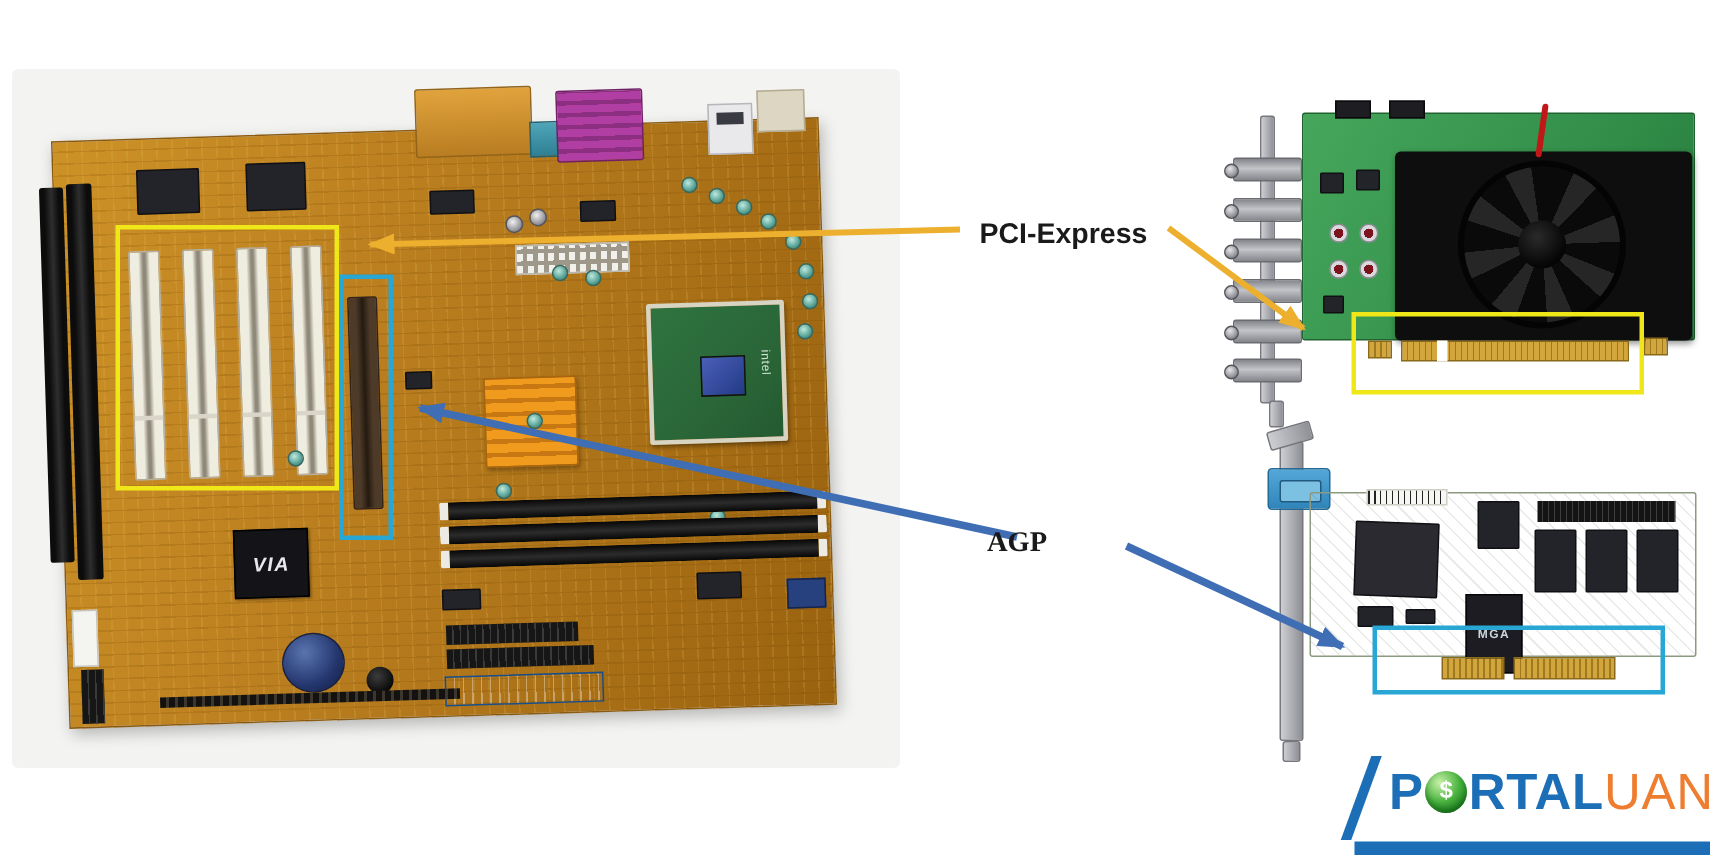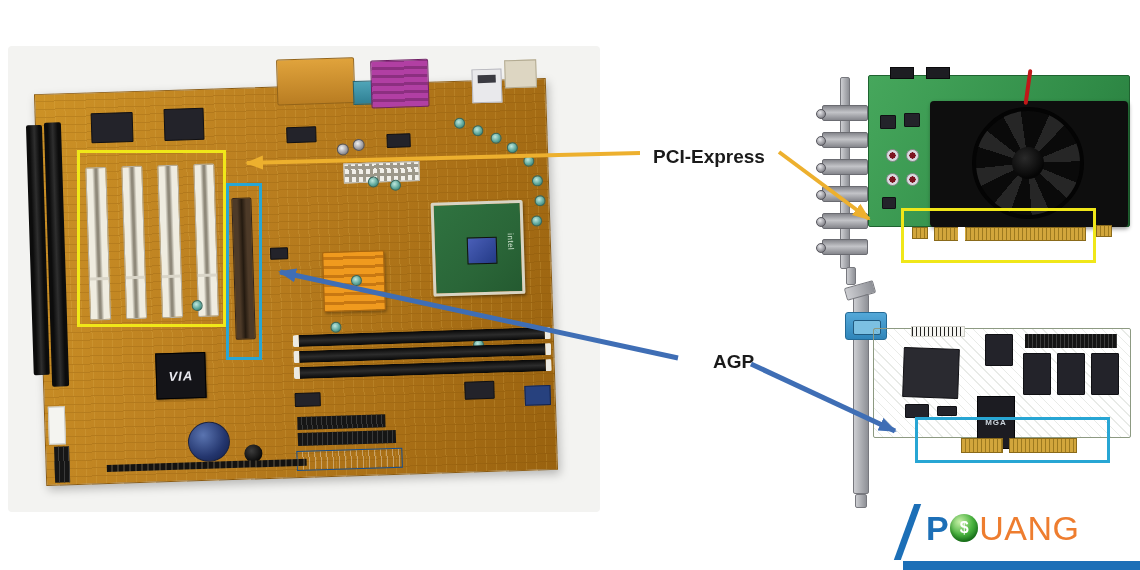--- a/index.html
+++ b/index.html
@@ -268,25 +268,26 @@
         <path d="M0,0 L18,7 L0,14 z" fill="#3f6eb5"></path>
       </marker>
     </defs>
     <line x1="640" y1="153" x2="247" y2="163" stroke-width="4" marker-end="url(#yh)" stroke="#edb02e"></line>
     <line x1="779" y1="152" x2="869" y2="219" stroke-width="4" marker-end="url(#yh)" stroke="#edb02e"></line>
     <line x1="678" y1="358" x2="280" y2="272" stroke-width="5" marker-end="url(#bh)" stroke="#3f6eb5"></line>
     <line x1="751" y1="364" x2="895" y2="431" stroke-width="5" marker-end="url(#bh)" stroke="#3f6eb5"></line>
   </svg>
 
   <div class="abs anno" style="left:653px;top:146px;">PCI-Express</div>
-  <div class="abs anno" style="left:713px;top:351px;">AGP</div>
+  <div class="abs anno" style="left:658px;top:351px;font-family:Liberation Serif, serif;">AGP</div>
 
   <div class="abs logo">
     <div class="abs logo-stripe"></div>
     <div class="abs logo-bar"></div>
     <div class="abs logo-text">
       <span class="logo-blue-txt">P</span>
       <span class="logo-ball">$</span>
+      <span class="logo-blue-txt">RTAL</span>
       <span class="logo-orange-txt">UANG</span>
     </div>
   </div>
 
 </div>
 
 </body></html>

